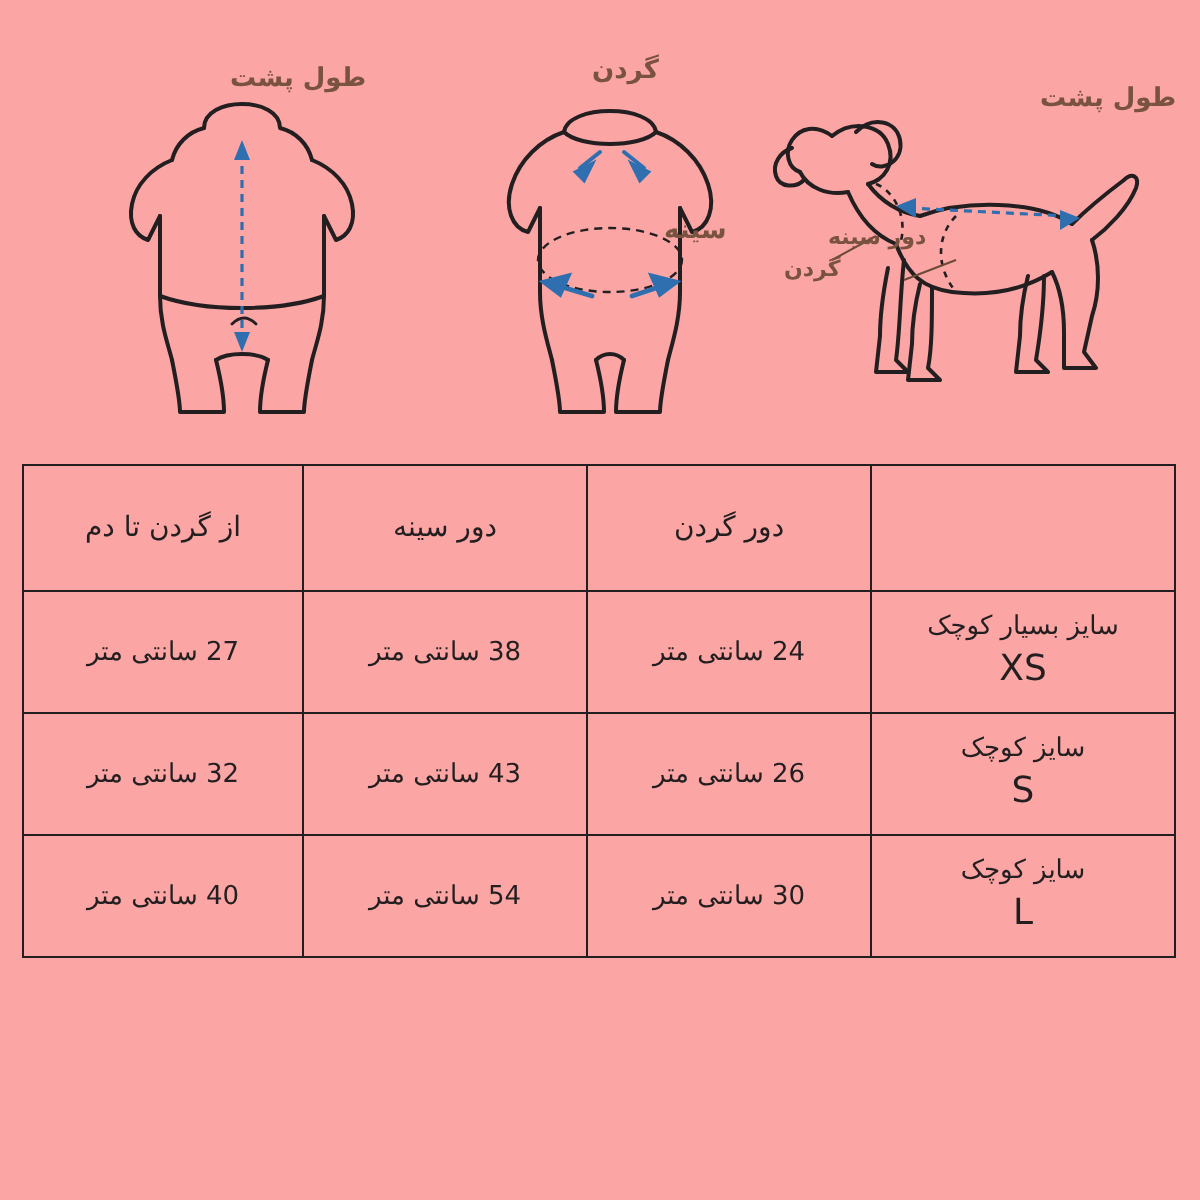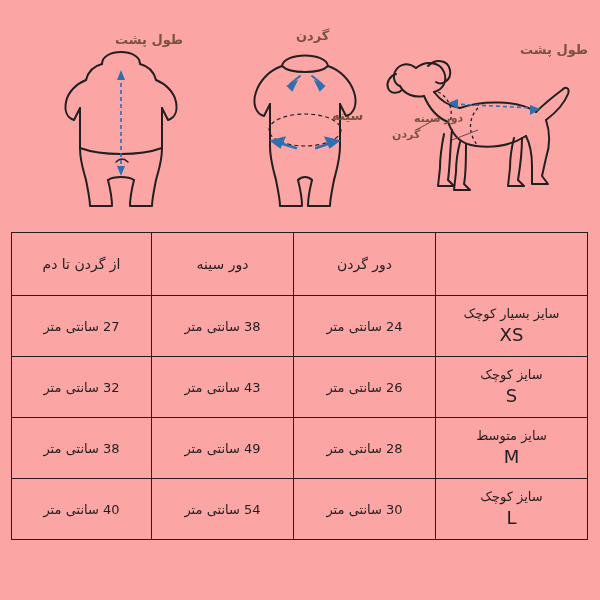--- a/index.html
+++ b/index.html
@@ -242,29 +242,20 @@
           <td class="size-name">
             <span class="fa">سایز کوچک</span>
             <span class="en">S</span>
           </td>
           <td>26 سانتی متر</td>
           <td>43 سانتی متر</td>
           <td>32 سانتی متر</td>
         </tr>
         <tr>
           <td class="size-name">
-            <span class="fa">سایز متوسط</span>
-            <span class="en">M</span>
-          </td>
-          <td>28 سانتی متر</td>
-          <td>49 سانتی متر</td>
-          <td>38 سانتی متر</td>
-        </tr>
-        <tr>
-          <td class="size-name">
             <span class="fa">سایز کوچک</span>
             <span class="en">L</span>
           </td>
           <td>30 سانتی متر</td>
           <td>54 سانتی متر</td>
           <td>40 سانتی متر</td>
         </tr>
       </tbody>
     </table>
   </div>

